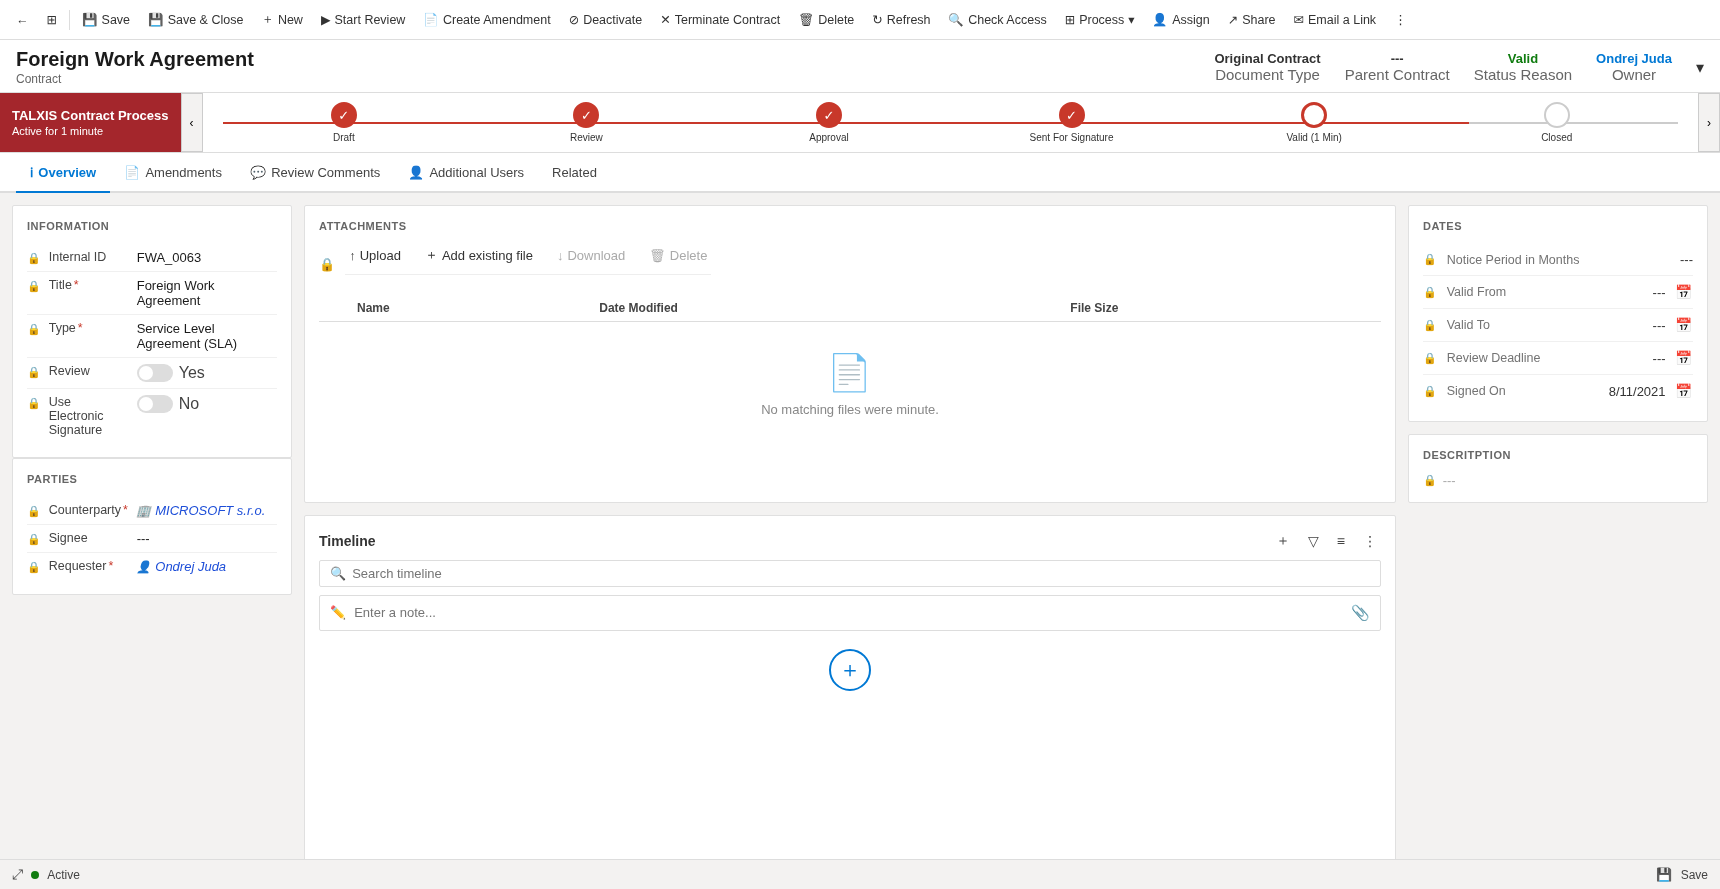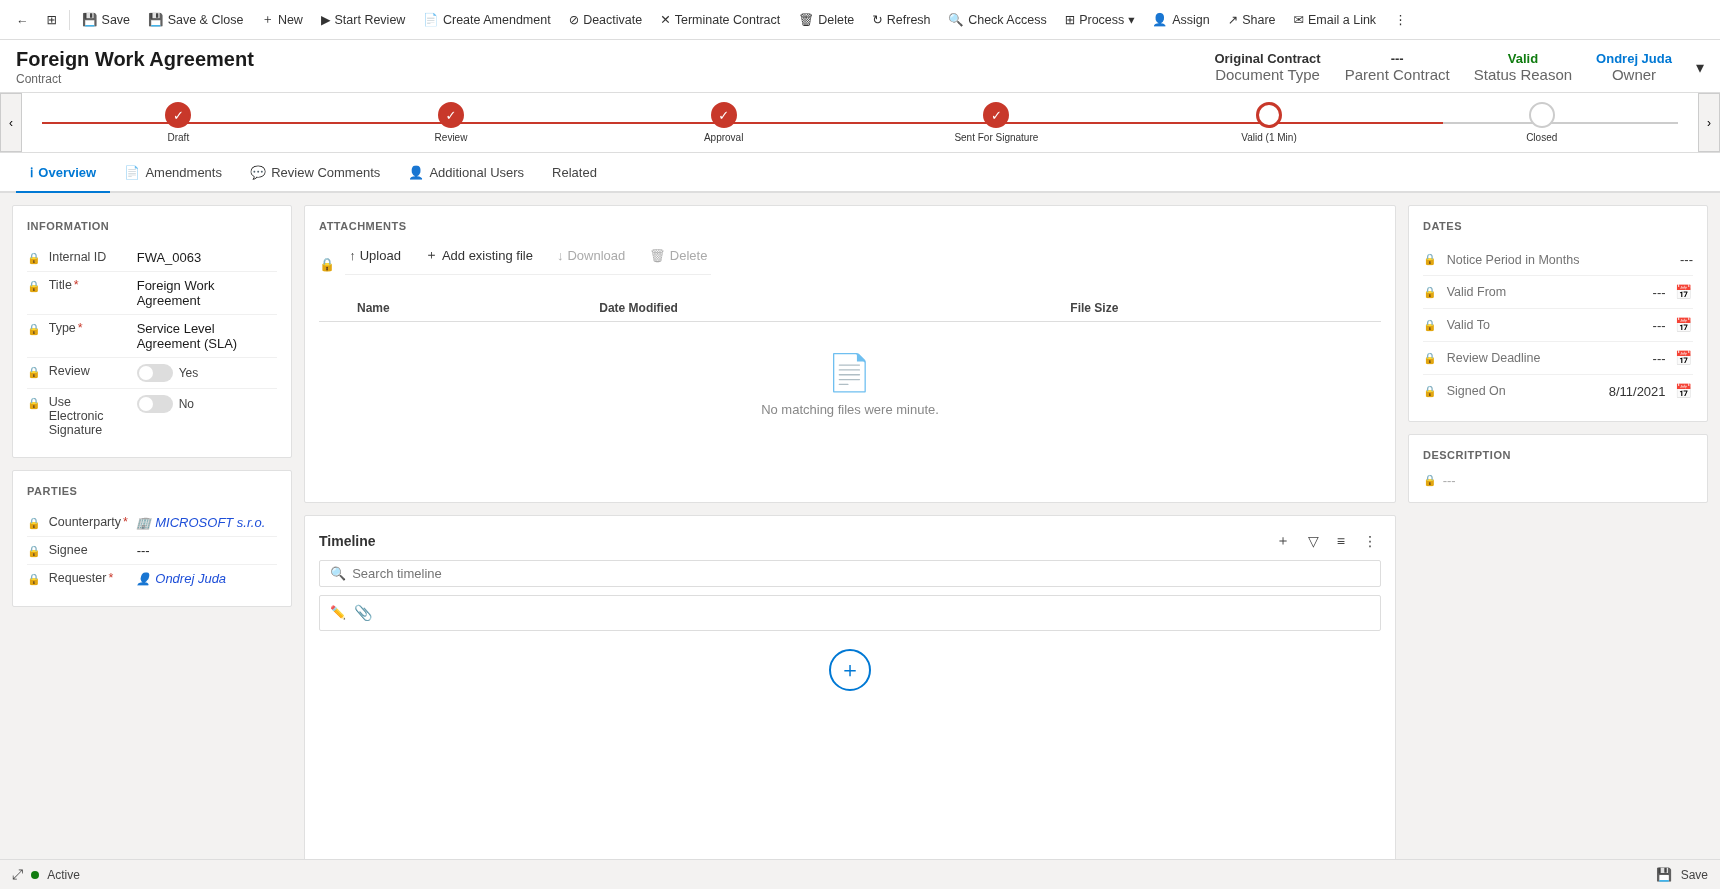--- a/index.html
+++ b/index.html
@@ -100,21 +100,21 @@
     .tab-item.active { color: #0078d4; border-bottom-color: #0078d4; font-weight: 600; }
 
     
     .main-content {
       display: flex; gap: 12px; padding: 12px;
       height: calc(889px - 40px - 60px - 60px - 44px);
       overflow: hidden;
     }
 
     
-    .left-col { display: flex; flex-direction: column; gap: 12px; width: 280px; flex-shrink: 0; }
+    .left-col { display: flex; flex-direction: column; width: 280px; flex-shrink: 0; }
     .center-col { display: flex; flex-direction: column; gap: 12px; flex: 1; min-width: 0; }
     .right-col { display: flex; flex-direction: column; gap: 12px; width: 300px; flex-shrink: 0; }
 
     .panel {
       background: #fff; border: 1px solid #e0e0e0;
       border-radius: 2px; padding: 14px;
     }
     .panel-title {
       font-size: 11px; font-weight: 700; color: #666;
       text-transform: uppercase; letter-spacing: 0.5px;
@@ -136,21 +136,21 @@
     .toggle {
       width: 36px; height: 18px; border-radius: 9px;
       background: #ddd; position: relative; cursor: pointer;
       flex-shrink: 0;
     }
     .toggle::after {
       content: ''; position: absolute; top: 2px; left: 2px;
       width: 14px; height: 14px; border-radius: 50%; background: #fff;
       transition: left 0.15s;
     }
-    .toggle-label { font-size: 12px; color: #444; }
+    .toggle-label { font-size: 16px; color: #444; }
 
     
     .attach-toolbar {
       display: flex; align-items: center; gap: 16px;
       margin-bottom: 10px; padding-bottom: 8px;
       border-bottom: 1px solid #eee;
     }
     .attach-btn {
       display: flex; align-items: center; gap: 4px;
       font-size: 13px; color: #333; cursor: pointer;
@@ -330,20 +330,24 @@
     </div>
     <div class="meta-item">
       <div class="meta-value blue">Ondrej Juda</div>
       <div class="meta-label">Owner</div>
     </div>
     <button class="meta-expand">▾</button>
   </div>
 </div>
 
 <div class="process-bar">
+  <div class="process-label-box">
+    <div class="pl-title">TALXIS Contract Process</div>
+    <div class="pl-sub">Active for 1 minute</div>
+  </div>
   <button class="process-nav-btn">‹</button>
   <div class="steps-track">
     <div class="steps-inner">
       <div class="step-line"></div>
       <div class="step-line-gray"></div>
 
       <div class="step">
         <div class="step-circle done">✓</div>
         <div class="step-label">Draft</div>
       </div>
@@ -522,20 +526,21 @@
           <button class="tl-icon-btn">≡</button>
           <button class="tl-icon-btn">⋮</button>
         </div>
       </div>
       <div class="tl-search">
         <span>🔍</span>
         <input type="text" placeholder="Search timeline" style="">
       </div>
       <div class="tl-note">
         <span>✏️</span>
+        <input type="text" placeholder="Enter a note..." style="">
         <span class="clip-icon">📎</span>
       </div>
       <div style="display:flex;justify-content:center;margin-top:10px;">
         <button class="add-circle-btn">＋</button>
       </div>
     </div>
   </div>
 
   <div class="right-col">
 

